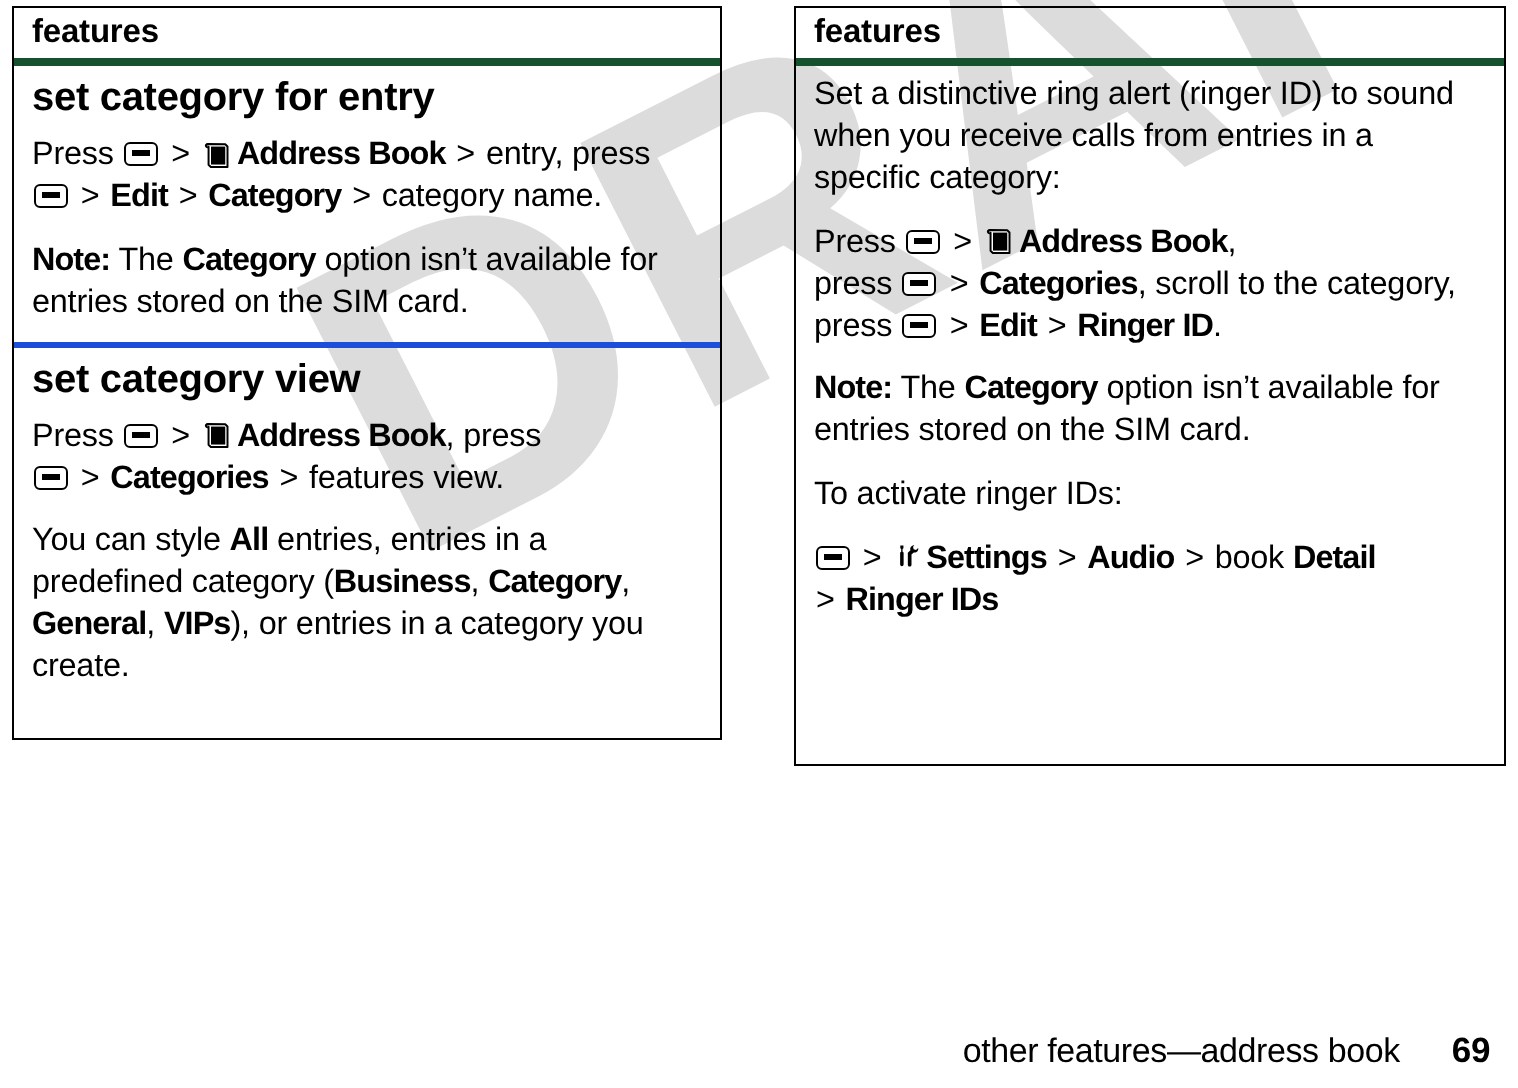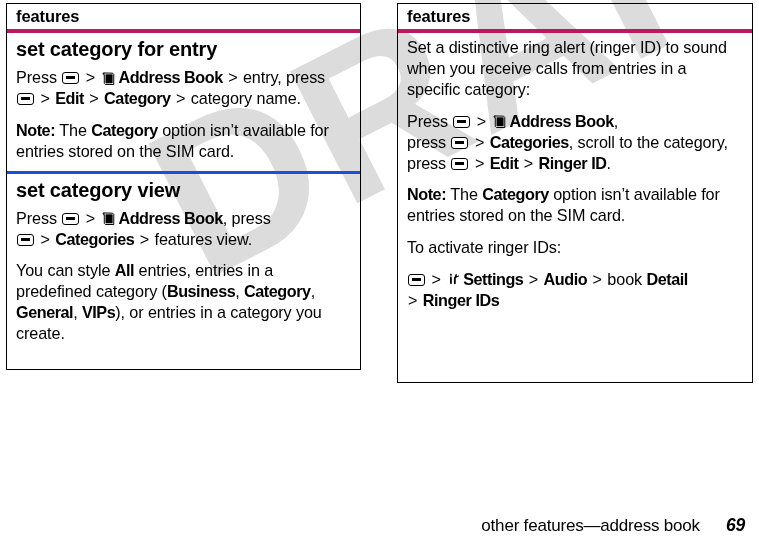--- a/index.html
+++ b/index.html
@@ -56,21 +56,21 @@
     box-sizing: border-box;
     background: transparent;
   }
   #table-left  { left: 6px;   top: 3px; width: 355px; height: 367px; }
   #table-right { left: 397px; top: 3px; width: 356px; height: 380px; }
 
   .table-header {
     font-size: 16.5px;
     font-weight: bold;
     padding: 3px 0 4px 9px;
-    border-bottom: 4px solid #be185d;
+    border-bottom: 4px solid #14532d;
     letter-spacing: -0.1px;
     line-height: 1.12;
   }
 
   .feature-row {
     padding: 4px 9px 9px 9px;
   }
   .feature-row + .feature-row {
     border-top: 3px solid #1d4ed8;
   }
@@ -143,21 +143,20 @@
     bottom: 8px;
     text-align: right;
     font-size: 17px;
     letter-spacing: -0.2px;
     z-index: 3;
   }
   #footer .folio {
     font-weight: bold;
     margin-left: 26px;
     font-size: 17.5px;
-    font-style: italic;
   }
 </style>
 </head>
 <body>
 
 <div id="watermark">
   <div class="wm-text">DRAFT</div>
 </div>
 
 <div id="page">

